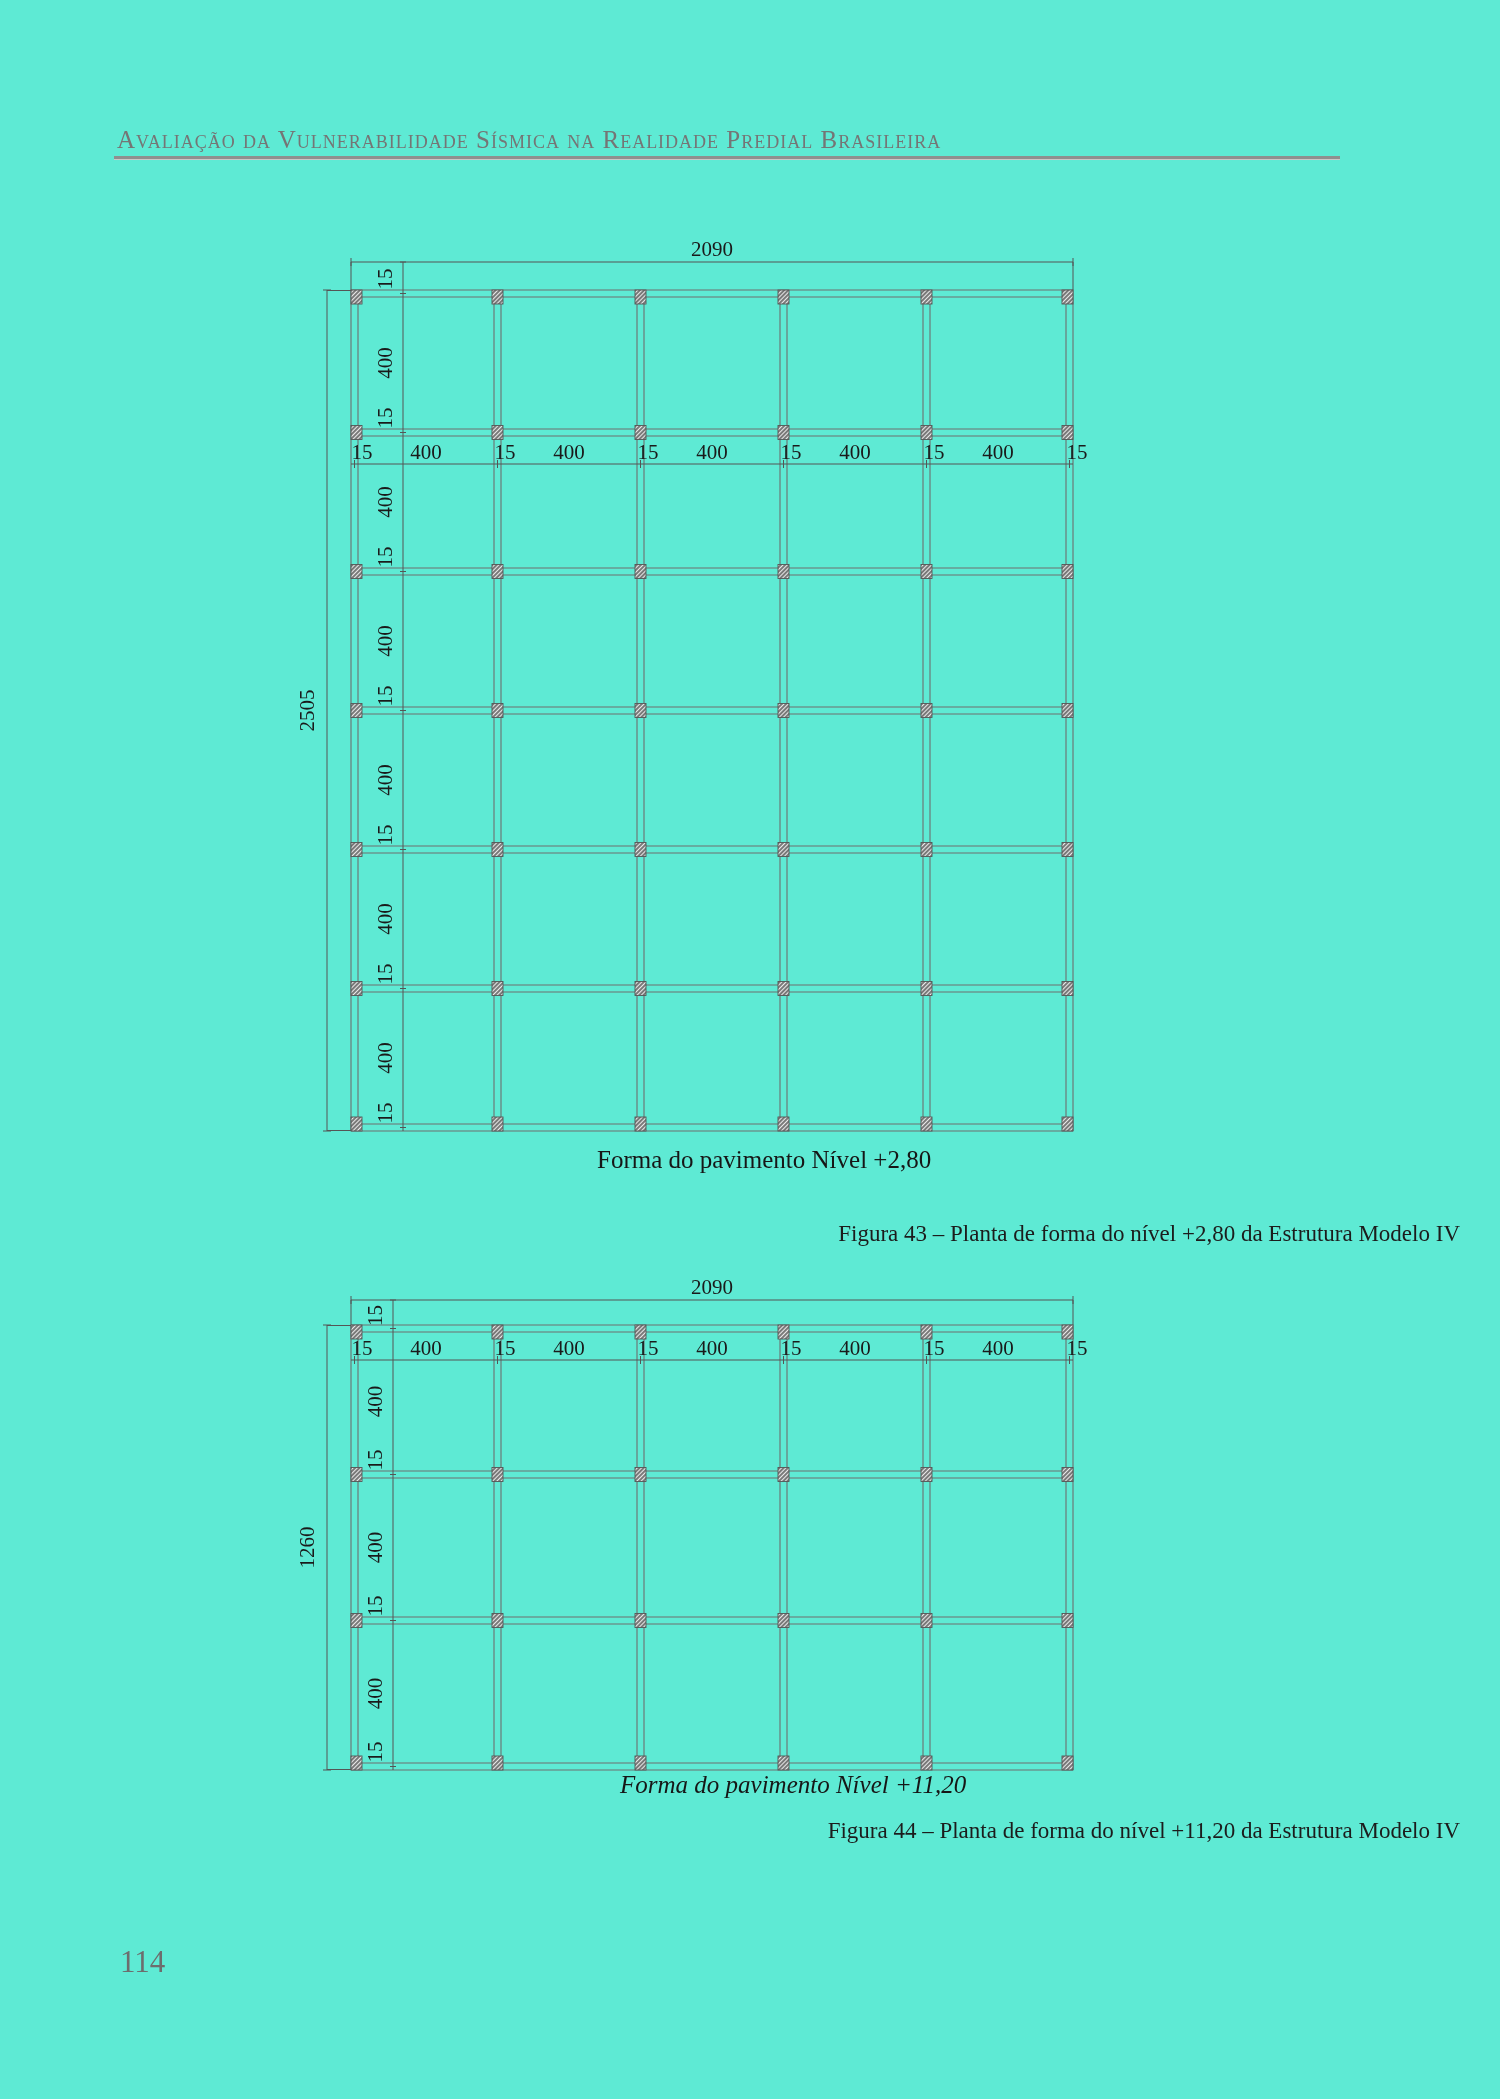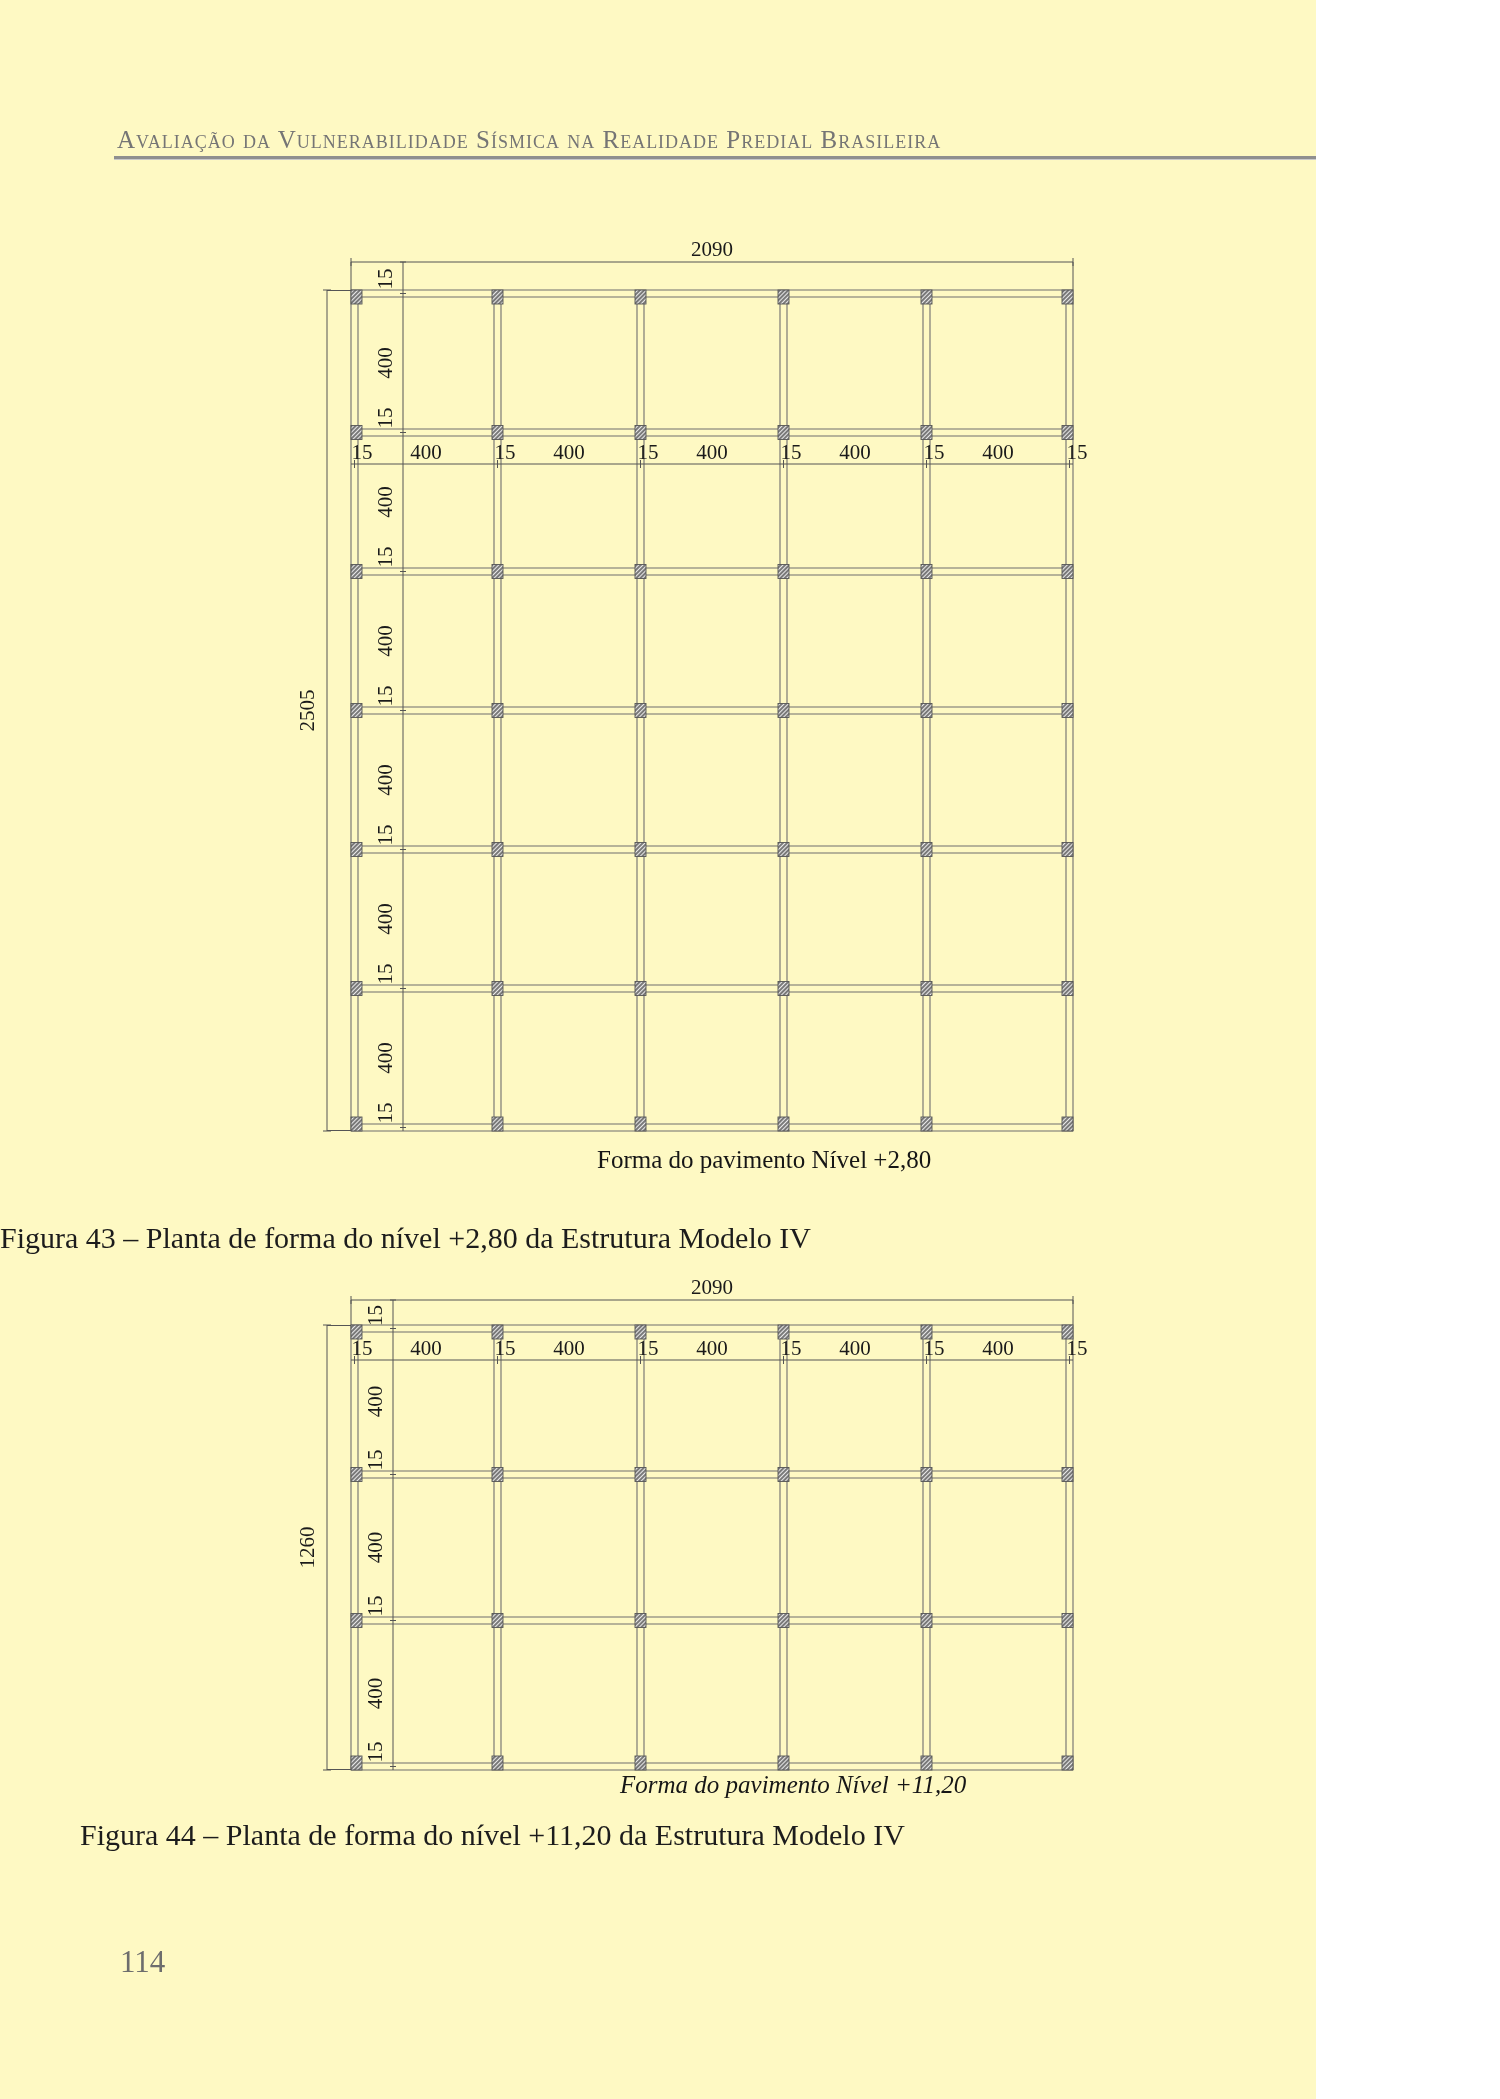--- a/index.html
+++ b/index.html
@@ -1,29 +1,29 @@
 <!DOCTYPE html>
 <html><head>
 <meta charset="utf-8">
 <style>
   html,body{margin:0;padding:0;background:#ffffff;}
-  .page{position:relative;width:1316px;height:2099px;background:#fef9c3;
+  .page{position:relative;width:1500px;height:2099px;background:#5eead4;
         font-family:"Liberation Serif","DejaVu Serif",serif;overflow:hidden;}
   .header-title{position:absolute;left:117px;top:126px;font-size:25px;
         font-variant:small-caps;letter-spacing:1px;color:#757575;white-space:nowrap;}
   .header-rule{position:absolute;left:114px;top:156px;width:1226px;height:3px;
         background:#8f8f8f;border-bottom:1px solid #c9c9c9;}
   .plan-svg{position:absolute;}
   #plan43{left:260px;top:185px;}
   #plan44{left:260px;top:1235px;}
   .plan-label{position:absolute;width:480px;text-align:left;font-size:25px;
         color:#161616;white-space:nowrap;}
   #plan-label-43{left:597px;top:1146px;}
   #plan-label-44{left:620px;top:1771px;font-style:italic;}
-  .fig-caption{position:absolute;font-size:30px;color:#1c1c1c;text-align:left;white-space:nowrap;}
+  .fig-caption{position:absolute;font-size:23px;color:#1c1c1c;text-align:right;white-space:nowrap;}
   #caption-43{left:0;top:1221px;width:1460px;}
   #caption-44{left:80px;top:1818px;width:1380px;}
   .page-number{position:absolute;left:120px;top:1944px;font-size:31px;color:#6d6d6d;}
   svg text{font-family:"Liberation Serif","DejaVu Serif",serif;}
 </style>
 </head>
 <body>
 
 <div class="page">
   <div class="header-title">Avaliação da Vulnerabilidade Sísmica na Realidade Predial Brasileira</div>

